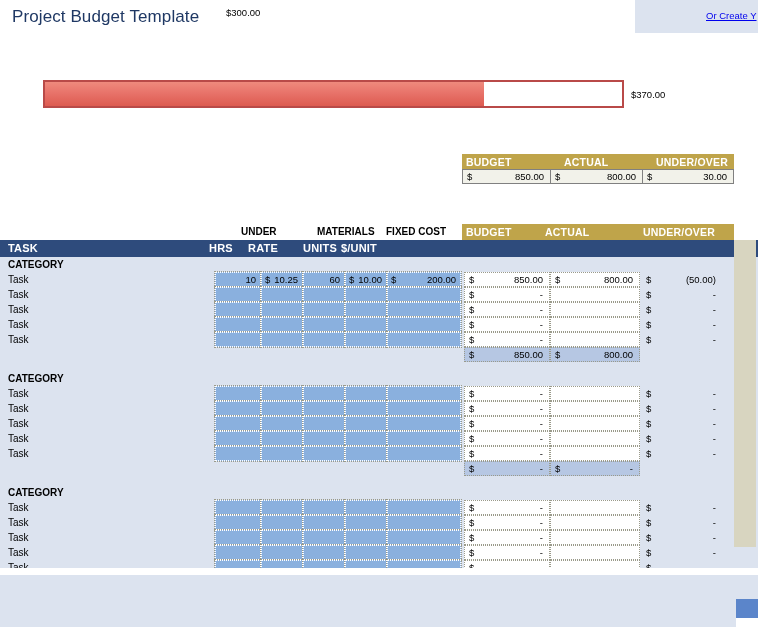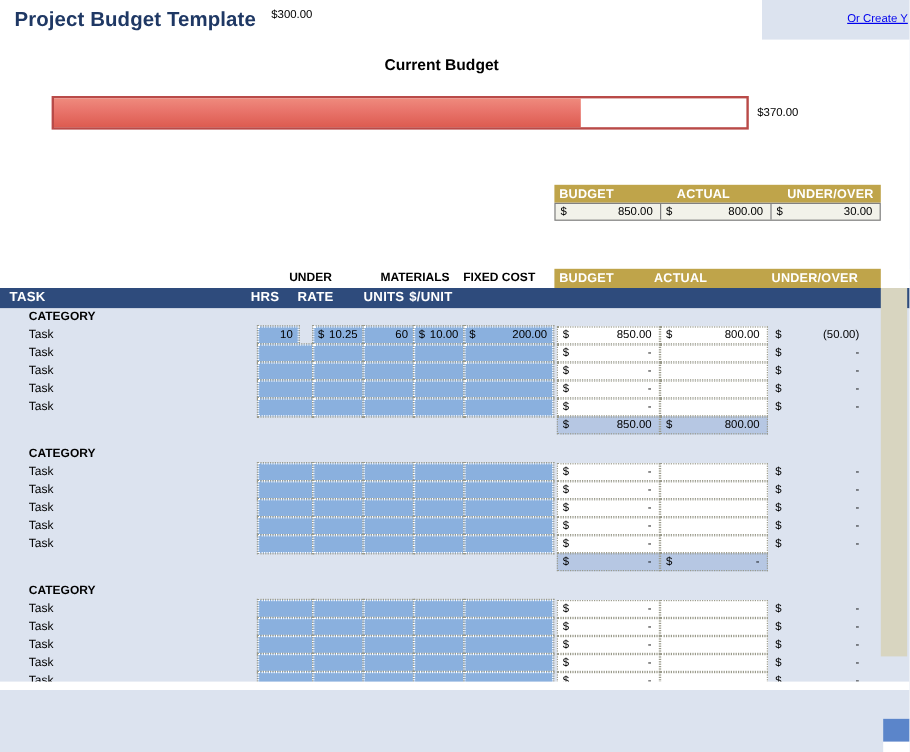--- a/index.html
+++ b/index.html
@@ -17,21 +17,21 @@
   
   .topbar{
     position:absolute;left:0;top:0;width:758px;height:33px;
   }
   .topbar-right{
     position:absolute;left:635px;top:0;width:123px;height:33px;
     background:#dce3ef;
   }
   .app-title{
     position:absolute;left:12px;top:7px;
-    font-size:17px;font-weight:bold;color:#1f3864;
+    font-size:17px;font-weight:normal;color:#1f3864;
     letter-spacing:.1px;white-space:nowrap;
   }
   .create-link{
     position:absolute;left:706px;top:10px;
     font-size:9.5px;color:#0000ee;text-decoration:underline;
     white-space:nowrap;
   }
 
   
   .chart-title{
@@ -98,21 +98,21 @@
 
   .head-row{position:relative;height:17px;background:#2e4b7c;}
   .head-row .hl{
     position:absolute;top:2px;font-size:11px;font-weight:bold;color:#fff;
     white-space:nowrap;letter-spacing:.2px;
   }
 
   .body-area{position:relative;background:#dce3ef;}
   .row{position:relative;height:15px;}
   .row .task-label{
-    position:absolute;left:24px;top:2px;font-size:10px;color:#000;white-space:nowrap;text-align:right;
+    position:absolute;left:8px;top:2px;font-size:10px;color:#000;white-space:nowrap;text-align:right;
   }
   .row.category .task-label{font-weight:bold;font-size:10px;}
 
   
   .incell{
     position:absolute;top:0;height:15px;
     background:#8ab0de;
     border:1px dotted #ffffff;
     outline:1px dotted #9a9a8a;
     box-sizing:border-box;
@@ -196,21 +196,20 @@
 <div class="page">
 
   <div class="right-white"></div>
 
   <div class="topbar">
     <div class="topbar-right"></div>
     <div class="app-title">Project Budget Template</div>
     <a class="create-link" href="#">Or Create Y</a>
   </div>
 
-  <div class="chart-title">Current Budget</div>
 
   <div class="bar-outer">
     <div class="bar-fill" id="barFill" style="width: 76%;"></div>
   </div>
   <div class="bar-value">$300.00</div>
   <div class="bar-max">$370.00</div>
 
   <div class="summary">
     <div class="sum-head">
       <div class="sh-budget">BUDGET</div>
@@ -253,21 +252,21 @@
       <div class="hl" style="left:303px">UNITS</div>
       <div class="hl" style="left:341px">$/UNIT</div>
     </div>
 
     <div class="body-area" id="bodyArea">
         <div class="row category">
           <div class="task-label">CATEGORY</div>
         </div>
         <div class="row">
           <div class="task-label">Task</div>
-          <div class="incell plain" style="left: 215px; width: 34px;">10</div>
+          <div class="incell plain" style="left: 215px; width: 46px;">10</div>
           <div class="incell" style="left: 261px; width: 42px;">
             <span class="cur">$</span>
             <span class="amt">10.25</span>
           </div>
           <div class="incell plain" style="left: 303px; width: 42px;">60</div>
           <div class="incell" style="left: 345px; width: 42px;">
             <span class="cur">$</span>
             <span class="amt">10.00</span>
           </div>
           <div class="incell" style="left: 387px; width: 74px;">

